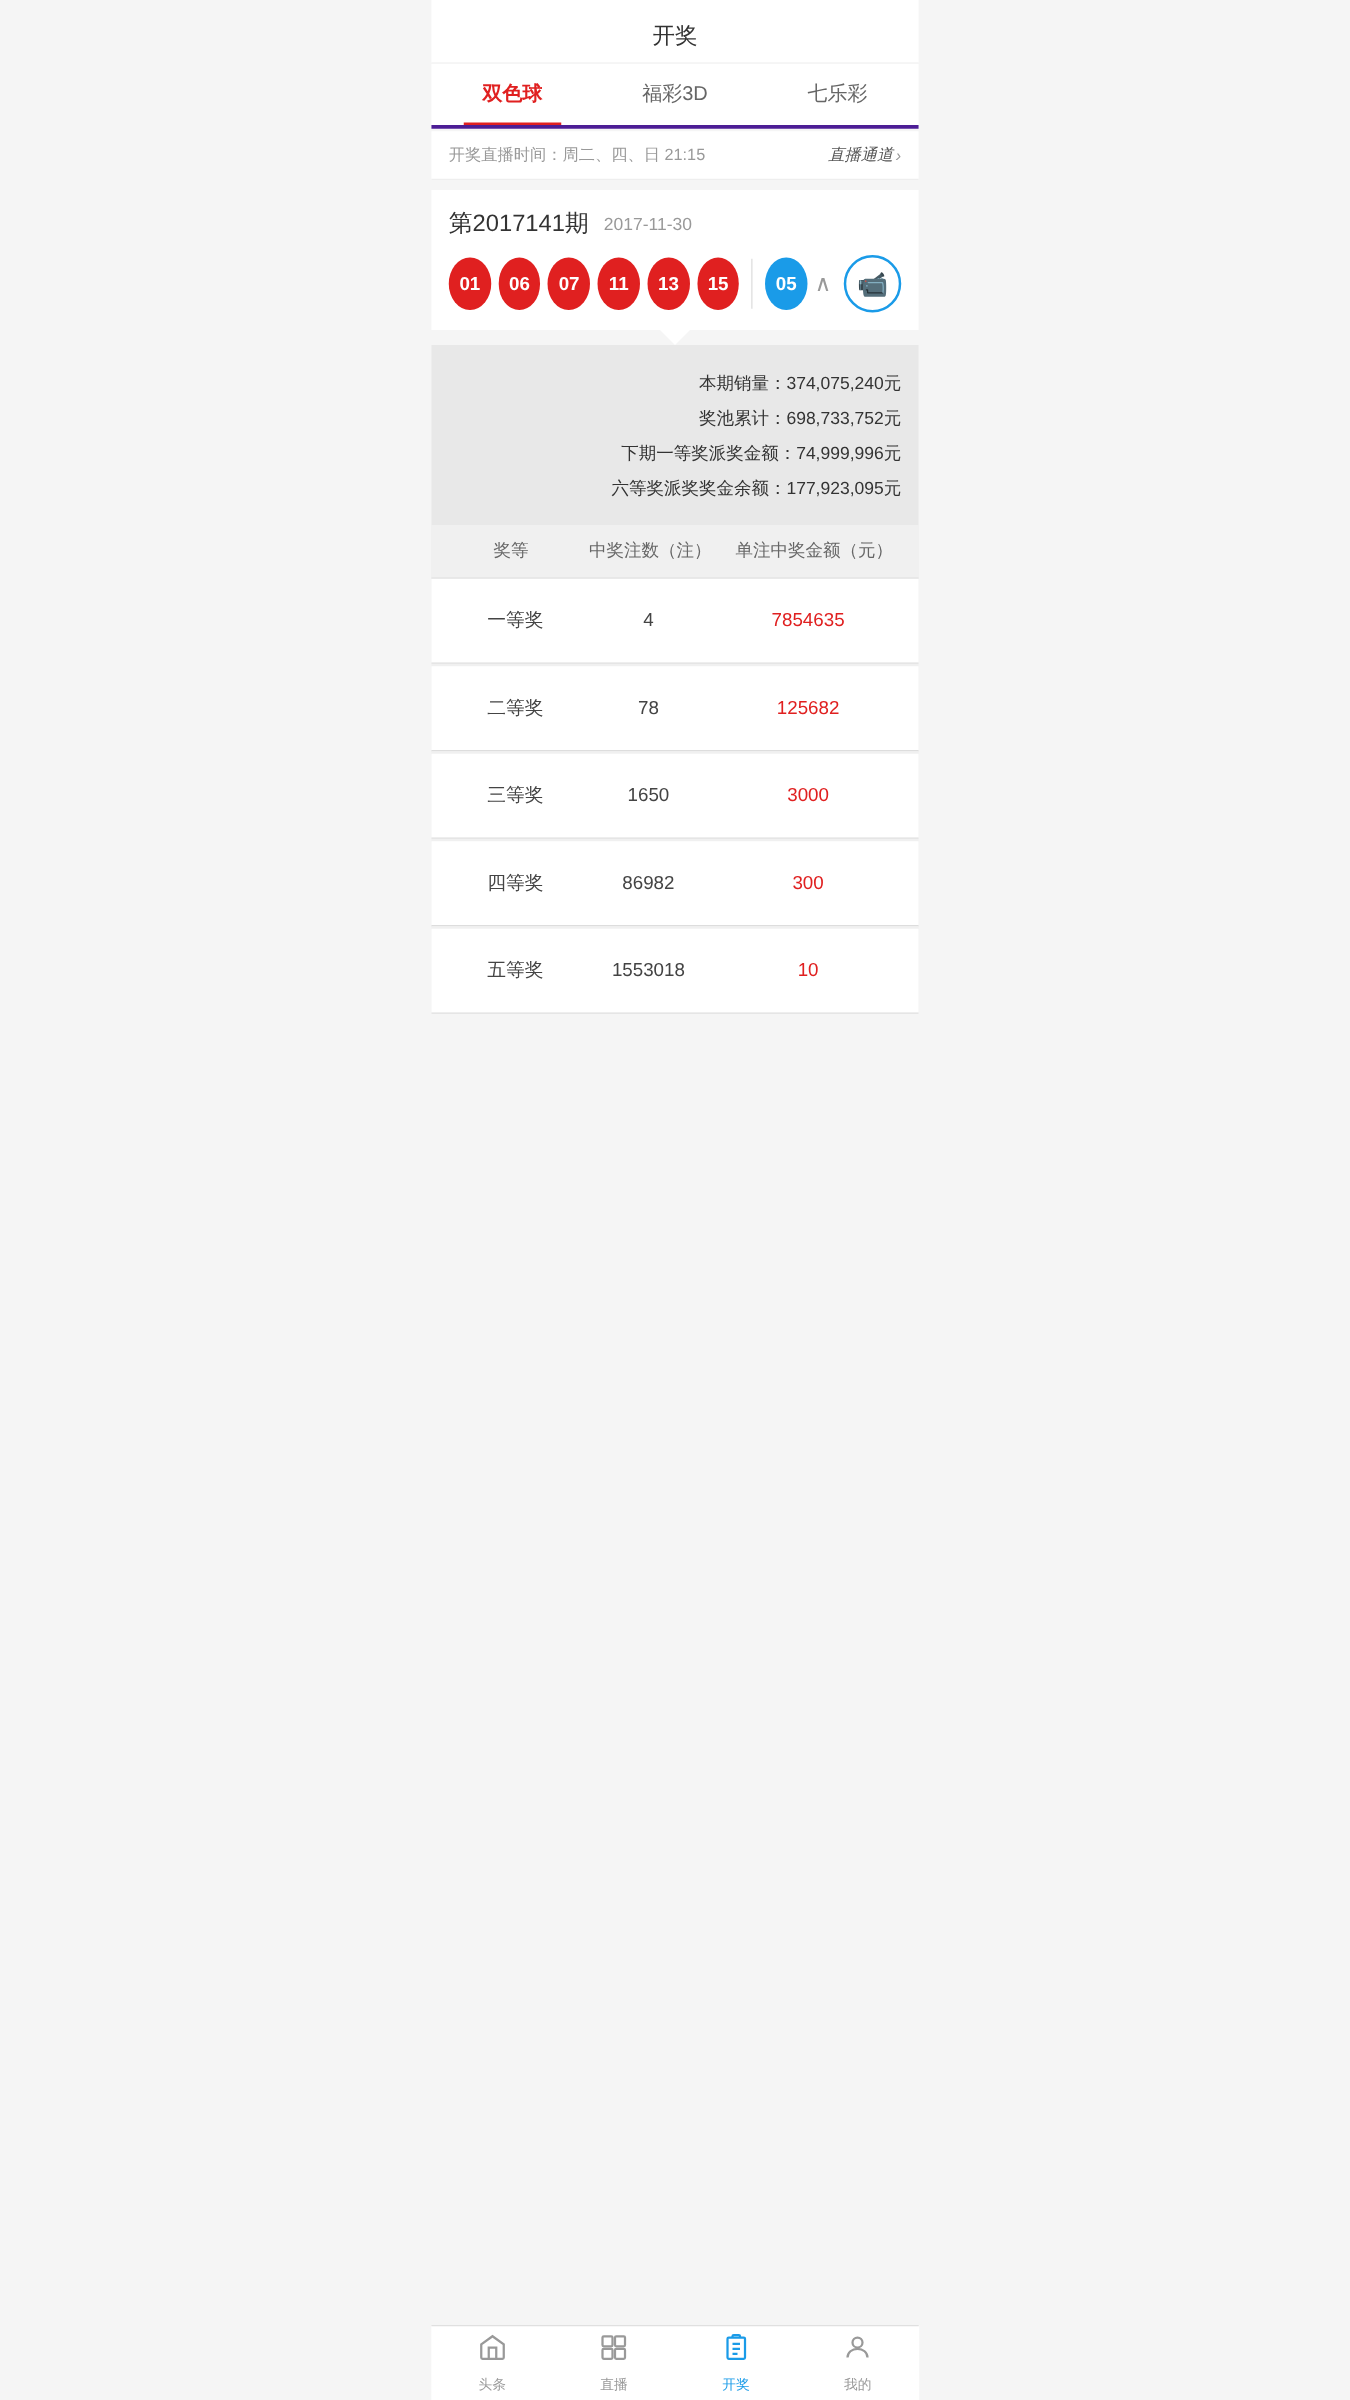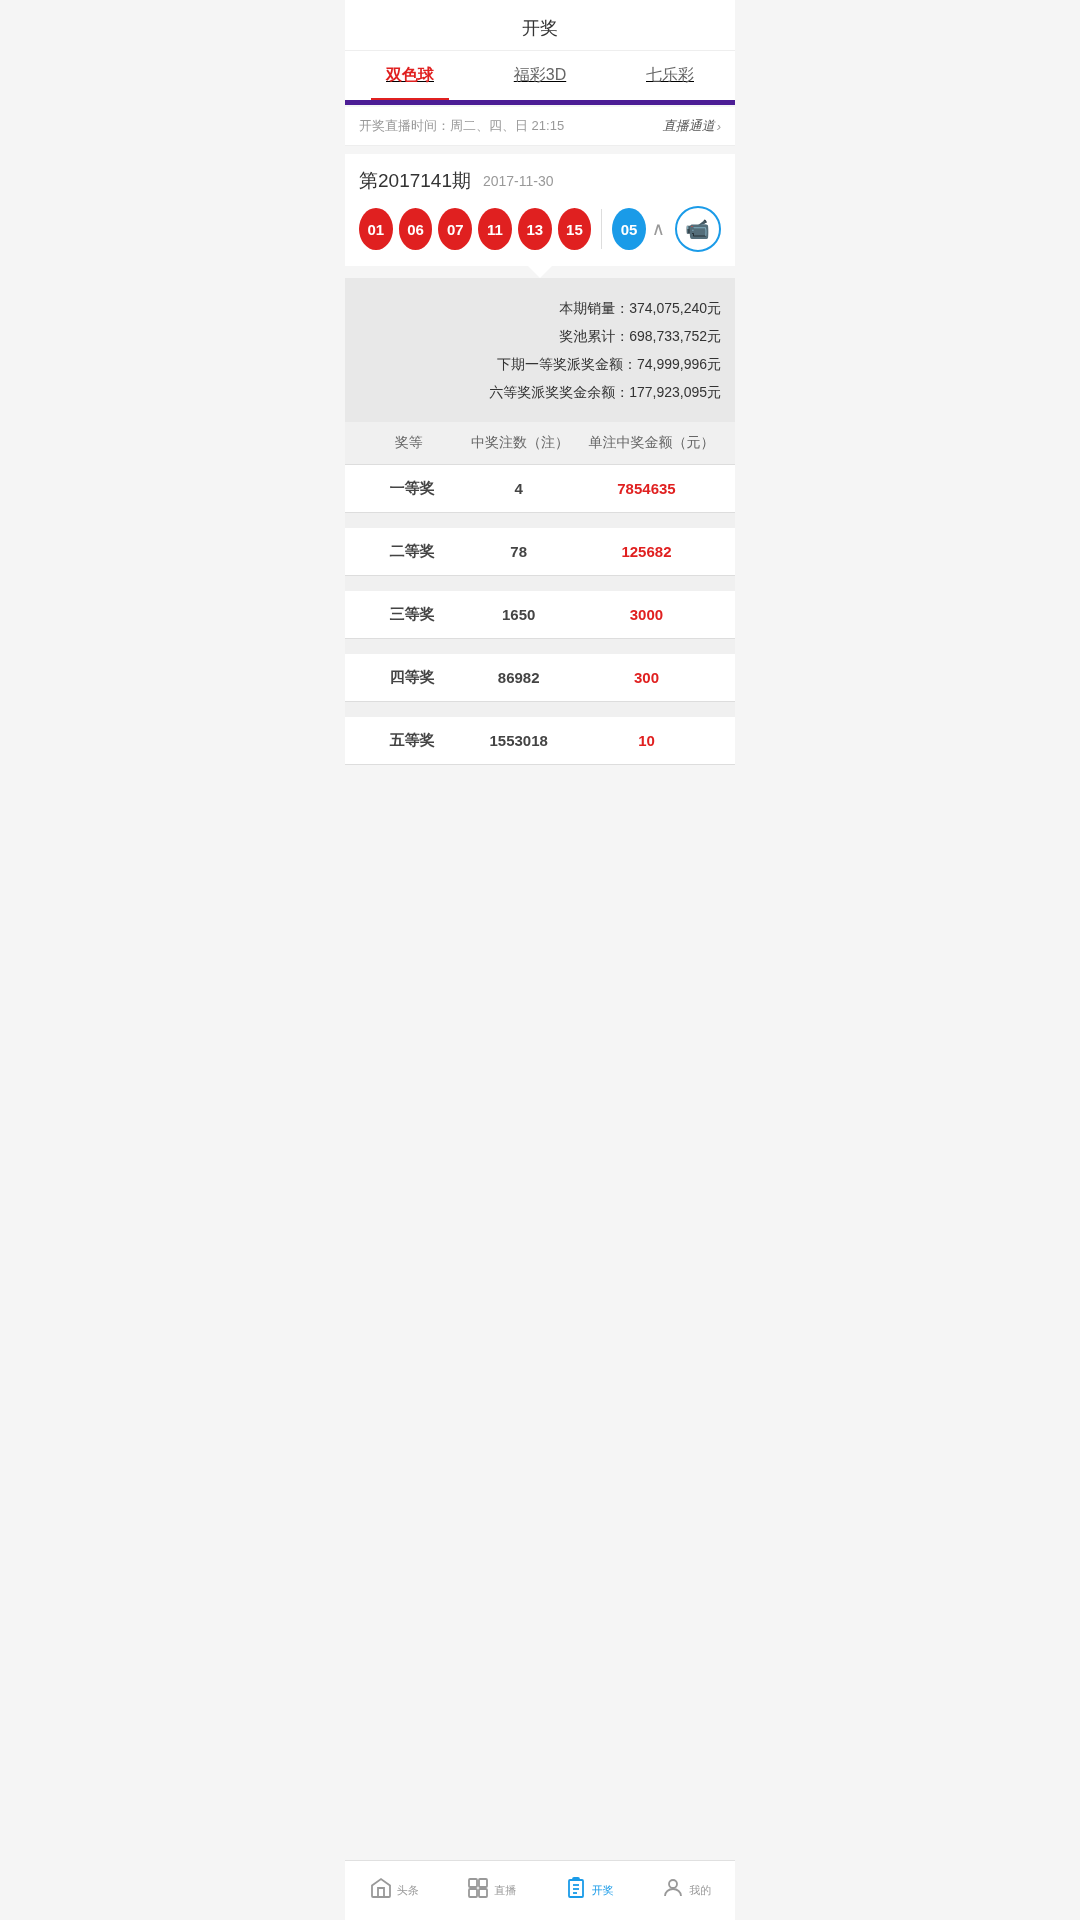--- a/index.html
+++ b/index.html
@@ -21,22 +21,21 @@
       font-size: 18px;
       font-weight: 500;
       color: #333;
       border-bottom: 1px solid #eee;
     }
 
     
     .tabs {
       background: #fff;
       display: flex;
-      border-bottom: 5px solid #4c1d95;
-      text-decoration: underline;
+      border-bottom: 3px solid #4c1d95;
     }
     .tab {
       flex: 1;
       text-align: center;
       padding: 14px 0;
       font-size: 16px;
       color: #666;
       position: relative;
       cursor: pointer;
     }
@@ -182,25 +181,24 @@
       font-size: 14px;
       color: #666;
     }
     .col-name { flex: 1; text-align: center; }
     .col-count { flex: 1; text-align: center; }
     .col-amount { flex: 1.4; text-align: center; }
 
     .prize-row {
       display: flex;
       align-items: center;
-      padding: 14px 14px;
+      padding: 24px 14px;
       border-bottom: 1px solid #ddd;
       background: #fff;
-      margin-bottom: 15px;
-      font-weight: bold;
+      margin-bottom: 2px;
     }
     .prize-row .col-name {
       font-size: 15px;
       color: #444;
       text-align: center;
     }
     .prize-row .col-count {
       font-size: 15px;
       color: #444;
       text-align: center;
@@ -227,21 +225,21 @@
       transform: translateX(-50%);
       width: 390px;
       background: #fff;
       border-top: 1px solid #e0e0e0;
       display: flex;
       height: 60px;
     }
     .nav-item {
       flex: 1;
       display: flex;
-      flex-direction: row;
+      flex-direction: column;
       align-items: center;
       justify-content: center;
       gap: 4px;
       cursor: pointer;
     }
     .nav-icon {
       font-size: 22px;
       color: #999;
     }
     .nav-icon.active { color: #1a9be8; }

